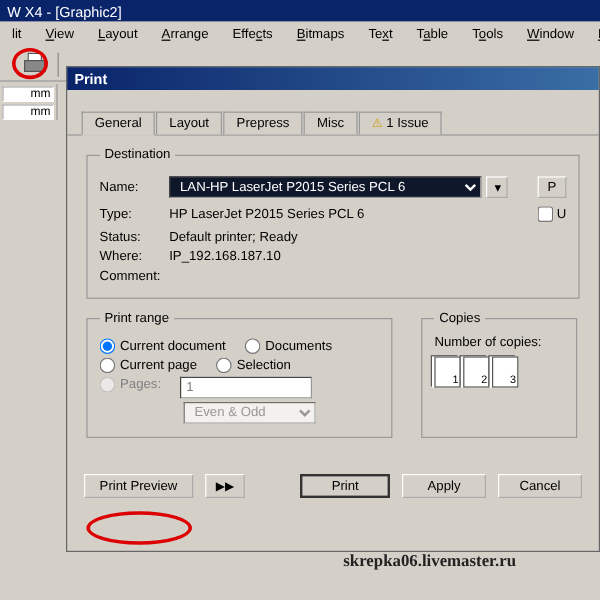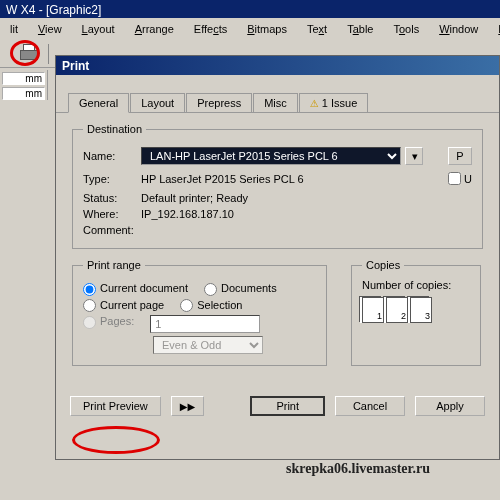--- a/index.html
+++ b/index.html
@@ -149,20 +149,20 @@
       </fieldset>
     </div>
   </div>
 
 
   <div class="btnbar">
     <button class="btn">Print Preview</button>
     <button class="btn dbl-arrow">▶▶</button>
     <span style="flex:1"></span>
     <button class="btn main">Print</button>
+    <button class="btn">Apply</button>
     <button class="btn">Cancel</button>
-    <button class="btn">Apply</button>
   </div>
 </div>
 
 <div class="red-circle rc2"></div>
 
 <div class="footer">skrepka06.livemaster.ru</div>
 
 </body></html>

